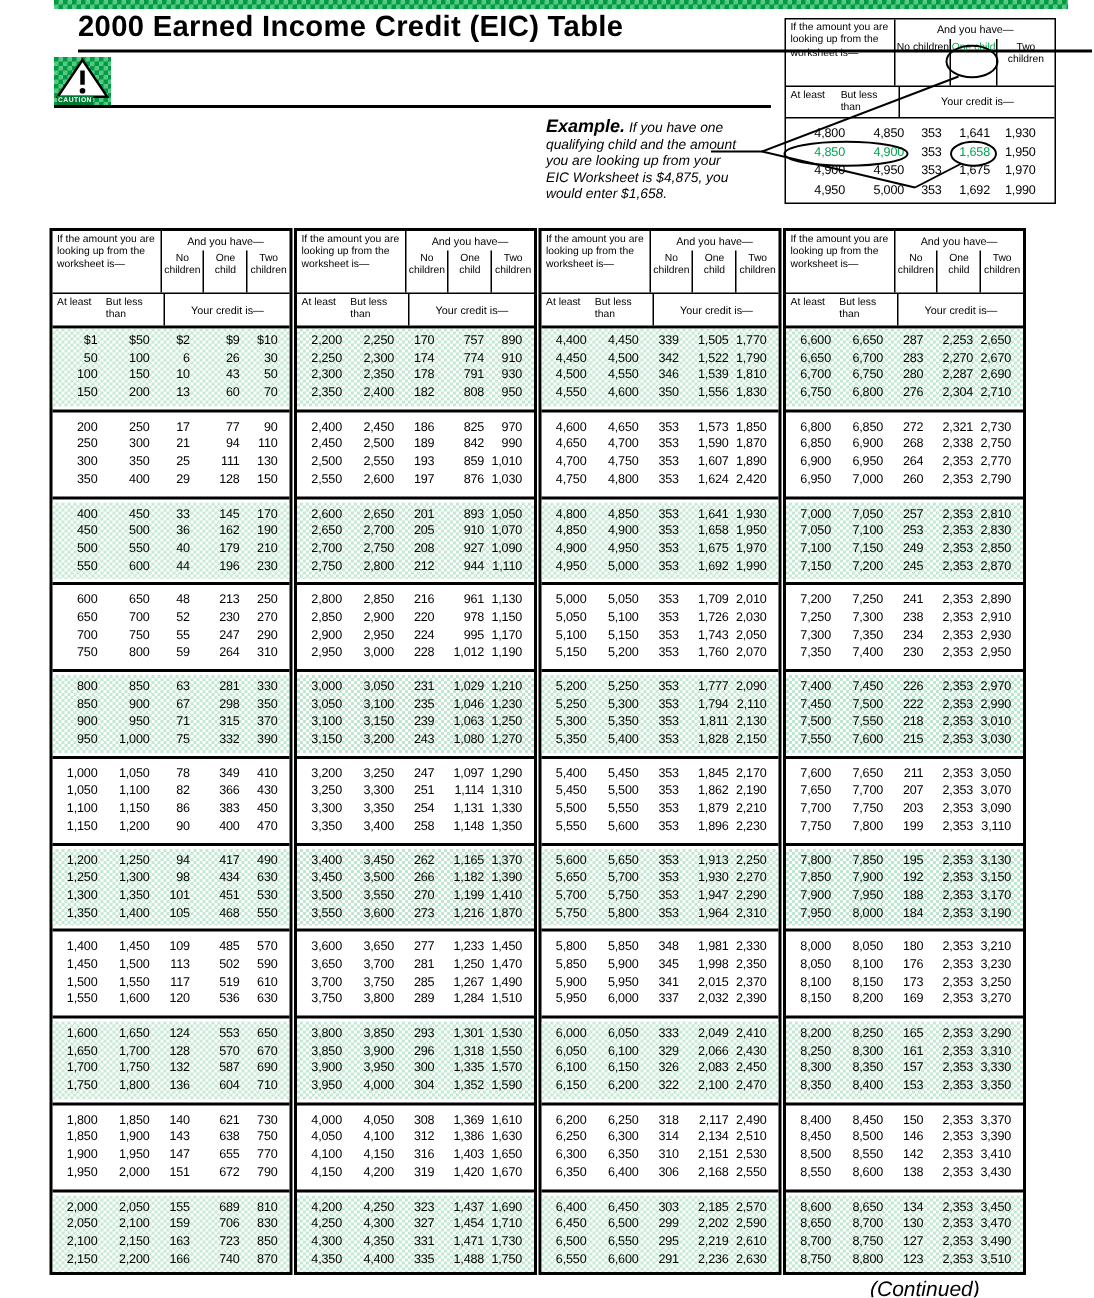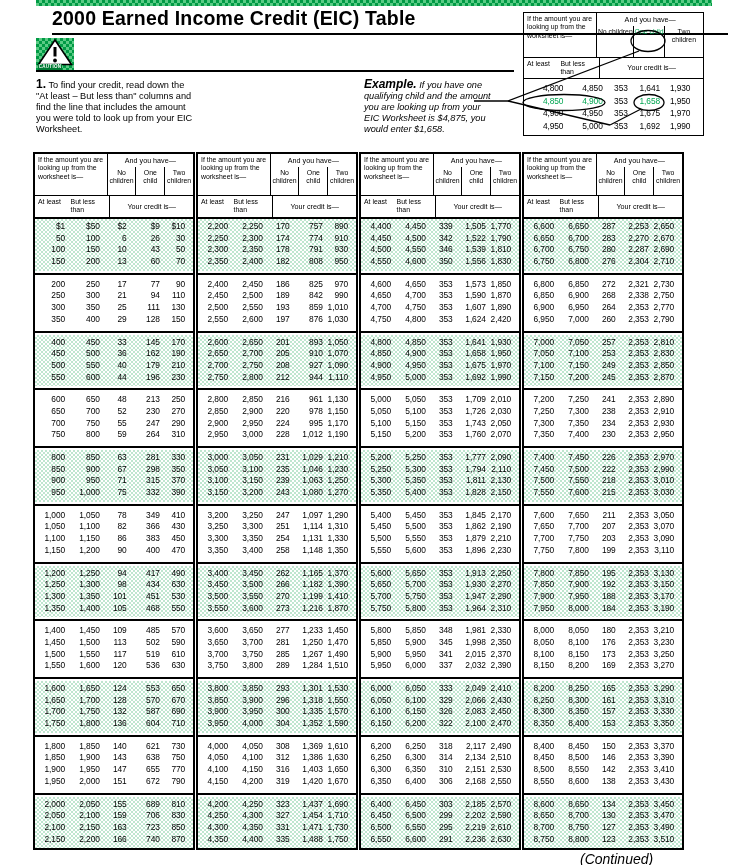--- a/index.html
+++ b/index.html
@@ -94,21 +94,20 @@
       <path d="M19 2 L35.5 26.5 L2.5 26.5 Z" fill="#ffffff" stroke="#000000" stroke-width="1.6"></path>
       <rect x="17.5" y="9" width="3" height="9.5" fill="#000000"></rect>
       <circle cx="19" cy="22.5" r="1.9" fill="#000000"></circle>
     </svg>
     <div class="caution-label">CAUTION</div>
   </div>
 
 
   <div class="tag-rule"></div>
 
-  <div class="instr instr1"><b class="stepnum">1.</b> <span>To find your credit, read down the "At least – But less than" columns and find the line that includes the amount you were told to look up from your EIC Worksheet.</span></div>
 
 
   <div class="instr example-note"><b class="exlabel">Example.</b> <span>If you have one qualifying child and the amount you are looking up from your EIC Worksheet is $4,875, you would enter $1,658.</span></div>
 
   <div class="ex-box">
     <div class="ex-htop">
       <div class="ex-amount">If the amount you are looking up from the worksheet is—</div>
       <div class="ex-have">
         <div class="ex-have-label">And you have—</div>
         <div class="ex-kids">

